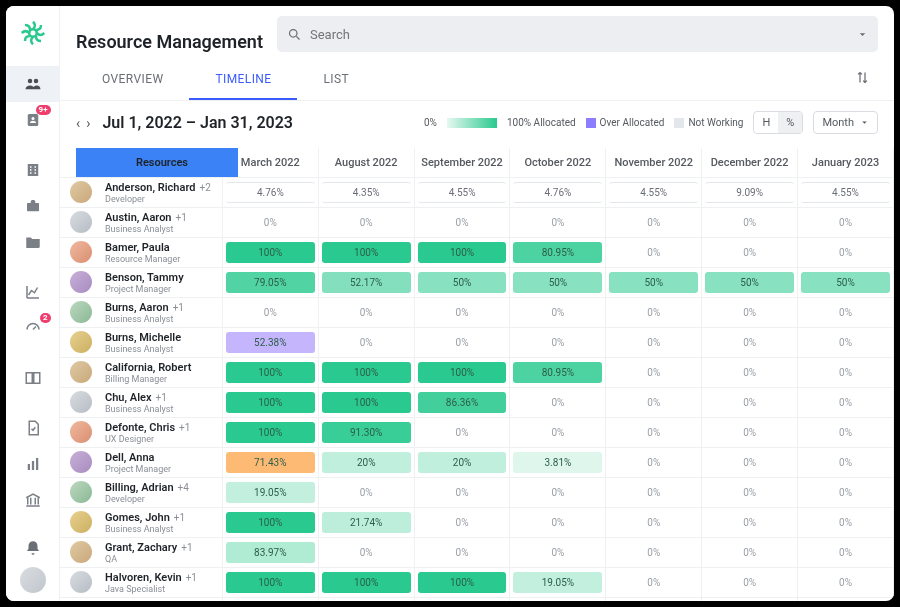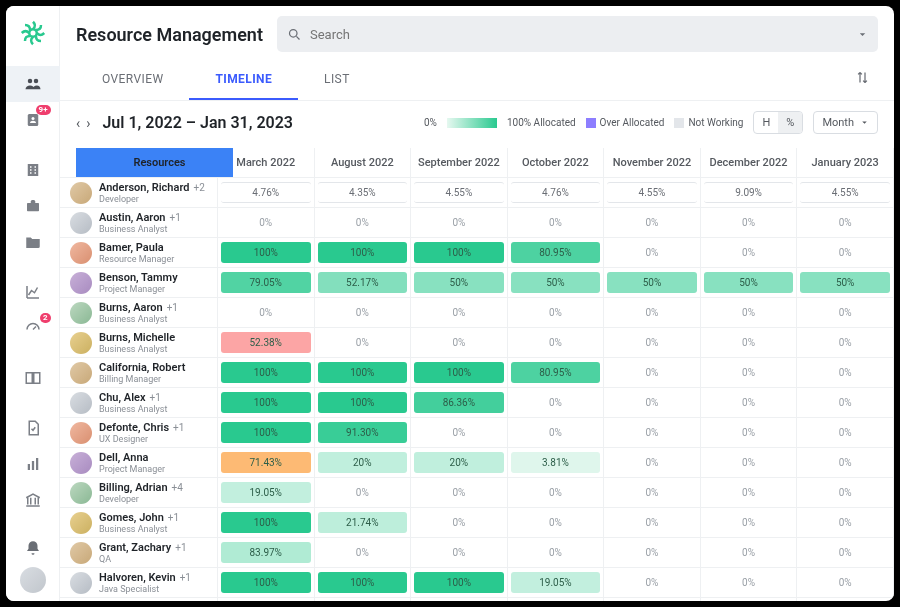--- a/index.html
+++ b/index.html
@@ -8,49 +8,49 @@
   .lsb{width:54px;background:#fff;border-right:1px solid #eef0f2;display:flex;flex-direction:column;align-items:center;padding-top:12px;gap:0}
   .logo{width:30px;height:30px;margin-bottom:18px;color:#29c98f}
   .lsb .slot{width:54px;height:36px;display:flex;align-items:center;justify-content:center;position:relative;color:#7b7f86}
   .lsb .slot.active{background:#eef2f6;color:#4a4e55}
   .lsb .slot svg{width:18px;height:18px}
   .lsb .badge{position:absolute;top:3px;right:9px;background:#ef3e6d;color:#fff;font-size:8px;font-weight:700;border-radius:8px;padding:1px 3px;line-height:1}
   .lsb .bottom{margin-top:auto;margin-bottom:8px;display:flex;flex-direction:column;align-items:center;gap:10px}
   .lsb .bottom svg{width:18px;height:18px;color:#6a6e75}
   .lsb .avatar-sm{width:26px;height:26px;border-radius:50%;background:linear-gradient(135deg,#d9dde2,#c1c6cc)}
   .main{flex:1;display:flex;flex-direction:column;min-width:0}
-  .hdr{display:flex;align-items:center;gap:14px;padding:10px 16px}
+  .hdr{display:flex;align-items:flex-end;gap:14px;padding:10px 16px}
   .hdr h1{font-size:18px;font-weight:600;color:#1f2328;white-space:nowrap}
   .search{flex:1;height:36px;background:#eceef1;border-radius:5px;display:flex;align-items:center;padding:0 10px;gap:8px;color:#6a6e75}
   .search input{flex:1;border:none;background:transparent;font-size:13px;color:#a21caf;outline:none}
   .search .caret{margin-left:auto}
   .tabs{display:flex;padding:0 16px;border-bottom:1px solid #eef0f2;font-size:12px;letter-spacing:.4px;color:#6a6e75}
   .tabs .tab{padding:10px 26px 12px;cursor:pointer}
-  .tabs .tab.active{color:#3b5bfd;border-bottom:2px solid #3b5bfd;font-weight:700}
+  .tabs .tab.active{color:#3b5bfd;border-bottom:2px solid #3b5bfd;font-weight:400}
   .tabs .sort{margin-left:auto;padding:8px;color:#6a6e75}
   .toolbar{display:flex;align-items:center;padding:10px 16px 14px;gap:12px}
   .nav-arrows{display:flex;gap:6px;color:#55595f}
   .nav-arrows span{cursor:pointer;font-size:14px}
   .range{font-size:16px;font-weight:600;color:#1f2328}
   .legend{margin-left:auto;display:flex;align-items:center;gap:10px;font-size:10px;color:#55595f}
   .grad{width:50px;height:10px;background:linear-gradient(90deg,#e6f8f0,#29c98f)}
   .sw{width:10px;height:10px;display:inline-block;vertical-align:middle;margin-right:4px}
   .sw.over{background:#8d7eff}
   .sw.nw{background:#e3e6ea}
   .seg{display:flex;border:1px solid #d9dde2;border-radius:4px;overflow:hidden}
   .seg .b{padding:4px 8px;font-size:11px;color:#55595f;cursor:pointer}
   .seg .b.active{background:#eef0f2}
   .month-btn{border:1px solid #d9dde2;border-radius:4px;padding:4px 8px;font-size:11px;display:flex;align-items:center;gap:6px;cursor:pointer}
   .grid-wrap{flex:1;overflow:auto;position:relative}
   table{border-collapse:collapse;width:100%;font-size:11px;color:#333}
   th,td{border-right:1px solid #eef0f2;border-bottom:1px solid #eef0f2}
   thead th{font-weight:500;color:#55595f;padding:8px 4px;background:#fff;position:sticky;top:0;z-index:2}
   thead th:first-child{text-align:center;padding-left:14px;font-weight:600;color:#1f2328;width:138px;min-width:138px;background:#3b82f6;position:sticky;left:16px;z-index:3}
   tbody td:first-child{width:138px;min-width:138px;padding:3px 8px 3px 10px;background:#fff;position:sticky;left:0;z-index:1}
-  .rescell{display:flex;align-items:flex-end;gap:7px}
+  .rescell{display:flex;align-items:flex-start;gap:13px}
   .av{width:22px;height:22px;border-radius:50%;flex:0 0 22px;background:#cfd4da;background-size:cover}
   .rescell .nm{font-weight:600;font-size:11px;color:#1f2328;white-space:nowrap}
   .rescell .rl{font-size:9px;color:#8a8f96;white-space:nowrap}
   .rescell .plus{color:#8a8f96;font-size:10px;margin-left:4px}
   tbody td.cell{padding:0;height:30px;width:94px;min-width:94px;position:relative;text-align:center;vertical-align:middle}
   .bar{position:absolute;left:3px;right:3px;top:4px;bottom:4px;border-radius:3px;display:flex;align-items:center;justify-content:center;font-size:10px;color:#2d5e49}
   .bar.zero{background:transparent;color:#9aa0a7}
   .bar.gap{border-top:1px solid #e3e6ea;border-bottom:1px solid #e3e6ea;background:#fff}
   
   .a0{background:linear-gradient(135deg,#e0c9a6,#c8a878)}
@@ -381,21 +381,21 @@
               <td>
                 <div class="rescell">
                   <div class="av a5"></div>
                   <div>
                     <div><span class="nm">Burns, Michelle</span></div>
                     <div class="rl">Business Analyst</div>
                   </div>
                 </div>
               </td>
               <td class="cell">
-                <div class="bar" style="background:#fca5a5">52.38%</div>
+                <div class="bar" style="background:#c4b5fd">52.38%</div>
               </td>
               <td class="cell">
                 <div class="bar zero">0%</div>
               </td>
               <td class="cell">
                 <div class="bar zero">0%</div>
               </td>
               <td class="cell">
                 <div class="bar zero">0%</div>
               </td>

